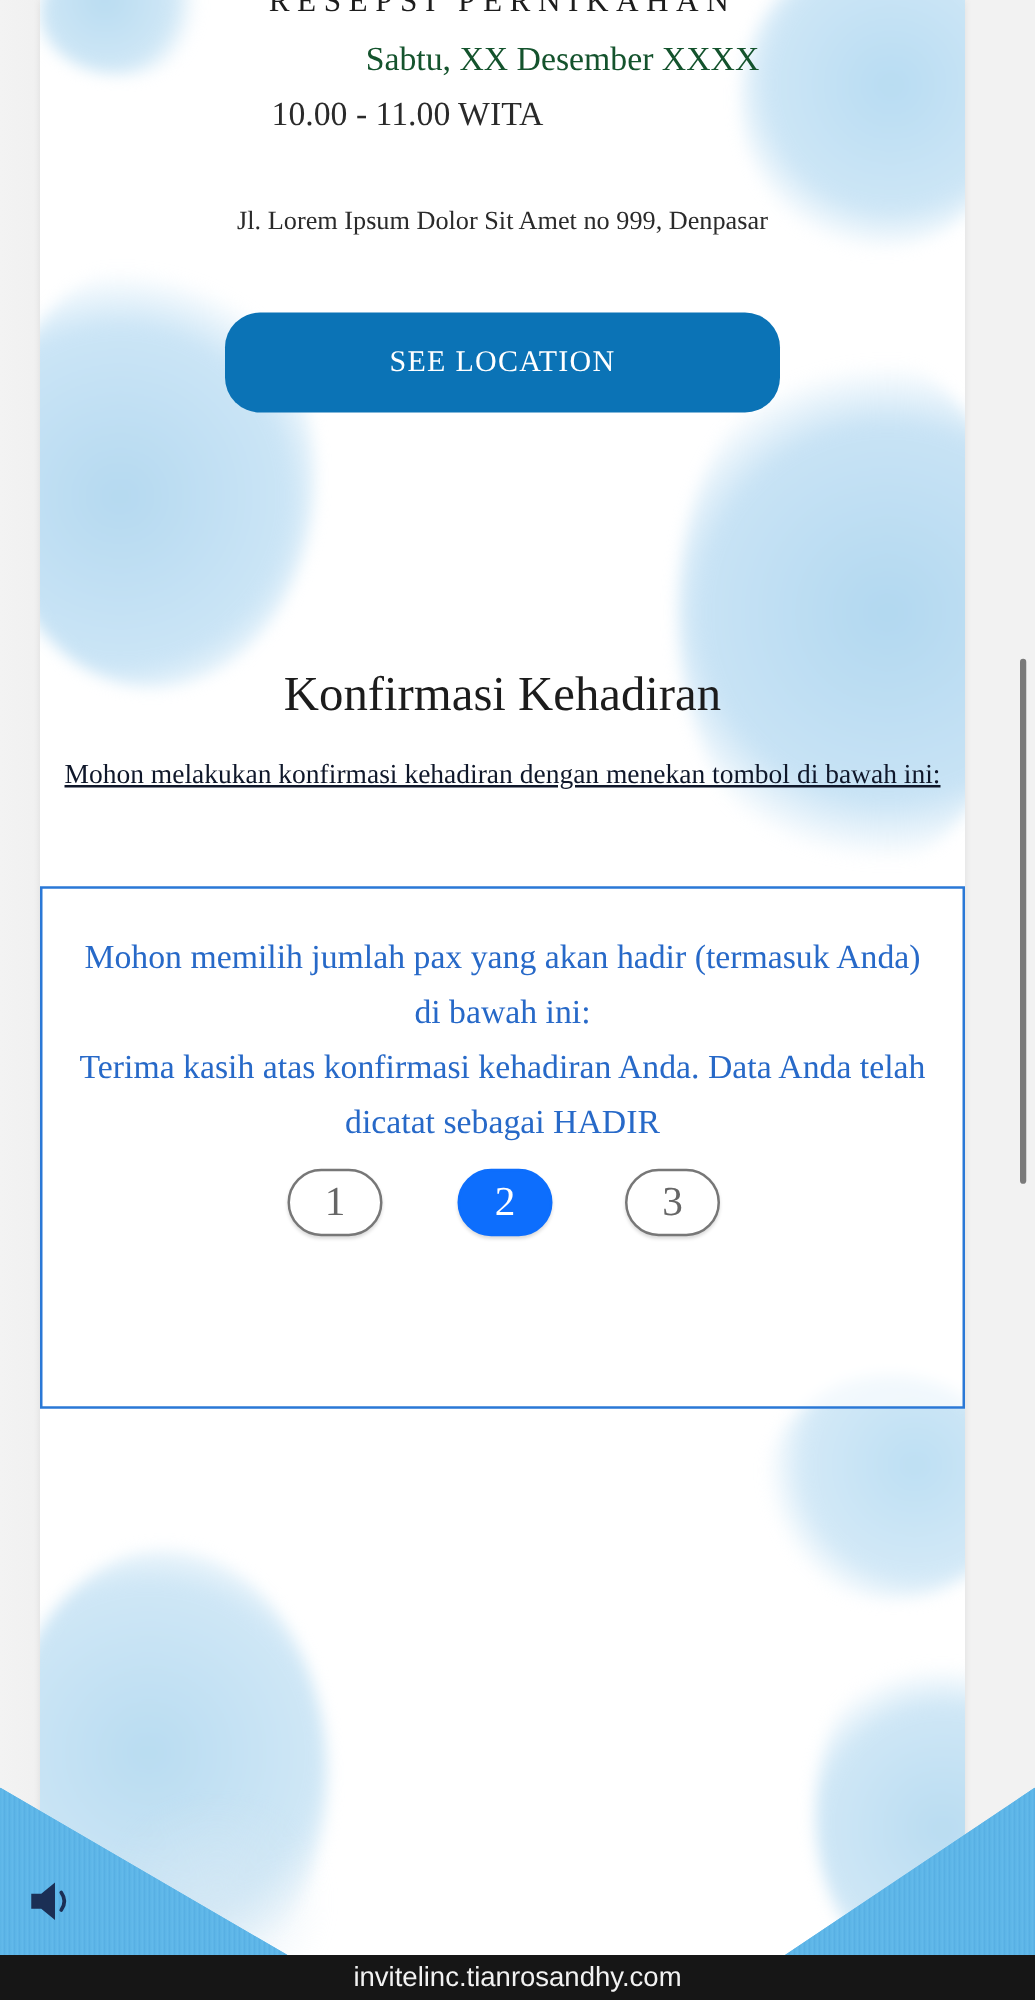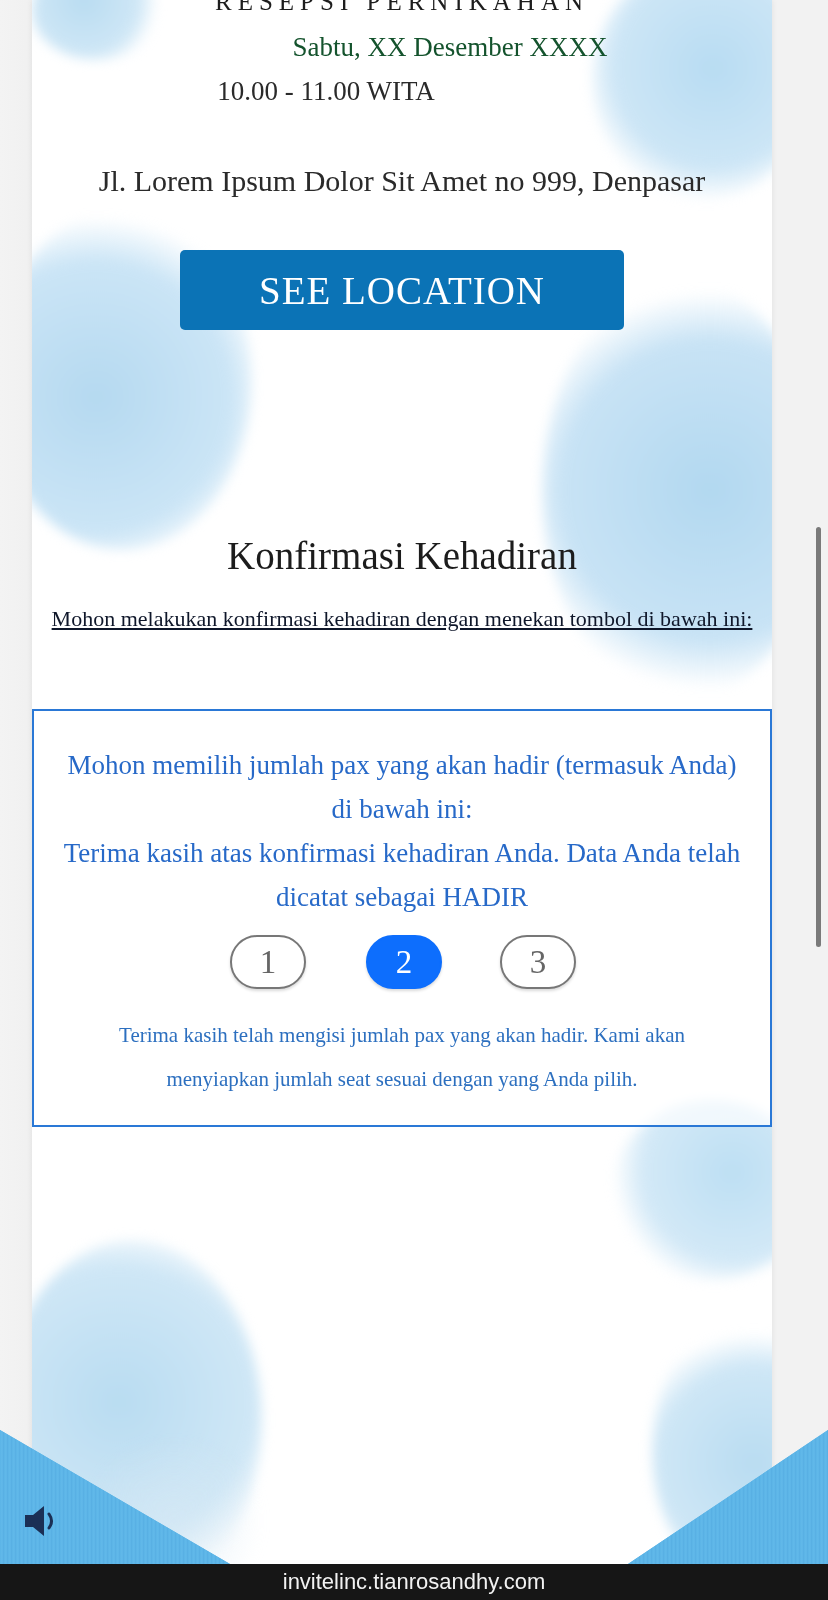--- a/index.html
+++ b/index.html
@@ -32,25 +32,25 @@
   .b7 { left: 620px; top: 1320px; width: 170px; height: 260px; background: radial-gradient(circle at 60% 55%, #b9dcf1 0%, #cfe7f6 55%, rgba(255,255,255,0) 74%); }
   .b-card { left: 40px; top: 730px; width: 200px; height: 160px; background: radial-gradient(circle, rgba(214,232,244,0.6) 0%, rgba(255,255,255,0) 70%); }
 
   .content { position: absolute; left: 0; top: 0; width: 740px; text-align: center; color: #222; }
   .event-title {
     position: absolute; left: 0; width: 740px; top: -12px;
     font-size: 25px; letter-spacing: 6px; color: #1d1d1d;
   }
   .event-date { position: absolute; left: 0; width: 740px; top: 32px; font-size: 27px; color: #14532d; margin-left: 48px; }
   .event-time { position: absolute; left: 0; width: 588px; top: 76px; font-size: 27px; color: #2a2a2a; }
-  .event-address { position: absolute; left: 0; width: 740px; top: 164px; font-size: 30px; color: #2a2a2a; }
+  .event-address { position: absolute; left: 0; width: 740px; top: 164px; font-size: 21px; color: #2a2a2a; }
   .btn-location {
     position: absolute; left: 148px; top: 250px; width: 444px; height: 80px;
-    background: #0b73b6; color: #fff; border: none; border-radius: 5px;
-    font-family: "Liberation Serif", serif; font-size: 39px; letter-spacing: 1px;
+    background: #0b73b6; color: #fff; border: none; border-radius: 28px;
+    font-family: "Liberation Serif", serif; font-size: 24px; letter-spacing: 1px;
     display: flex; align-items: center; justify-content: center;
   }
   .rsvp-heading {
     position: absolute; left: 0; width: 740px; top: 533px;
     font-size: 39px; color: #1c1c1c; font-weight: normal;
   }
   .rsvp-desc {
     position: absolute; left: 18px; width: 704px; top: 600px;
     font-size: 22px; line-height: 38px; color: #0f172a; text-decoration: underline;
   }
@@ -141,21 +141,20 @@
 
         <div class="card-msg">
           <div>Mohon memilih jumlah pax yang akan hadir (termasuk Anda) di bawah ini:</div>
           <div>Terima kasih atas konfirmasi kehadiran Anda. Data Anda telah dicatat sebagai HADIR</div>
         </div>
         <div class="pax-row">
           <button class="pax-btn pax-1">1</button>
           <button class="pax-btn pax-2 selected">2</button>
           <button class="pax-btn pax-3">3</button>
         </div>
-        <div class="card-thanks">Terima kasih telah mengisi jumlah pax yang akan hadir. Kami akan menyiapkan jumlah seat sesuai dengan yang Anda pilih.</div>
       </div>
     </div>
   </div>
 
   <div class="corner-left"></div>
   <div class="corner-right"></div>
 
   <button class="speaker-btn">
     <span>
       <svg width="40" height="34" viewBox="0 0 40 34">

